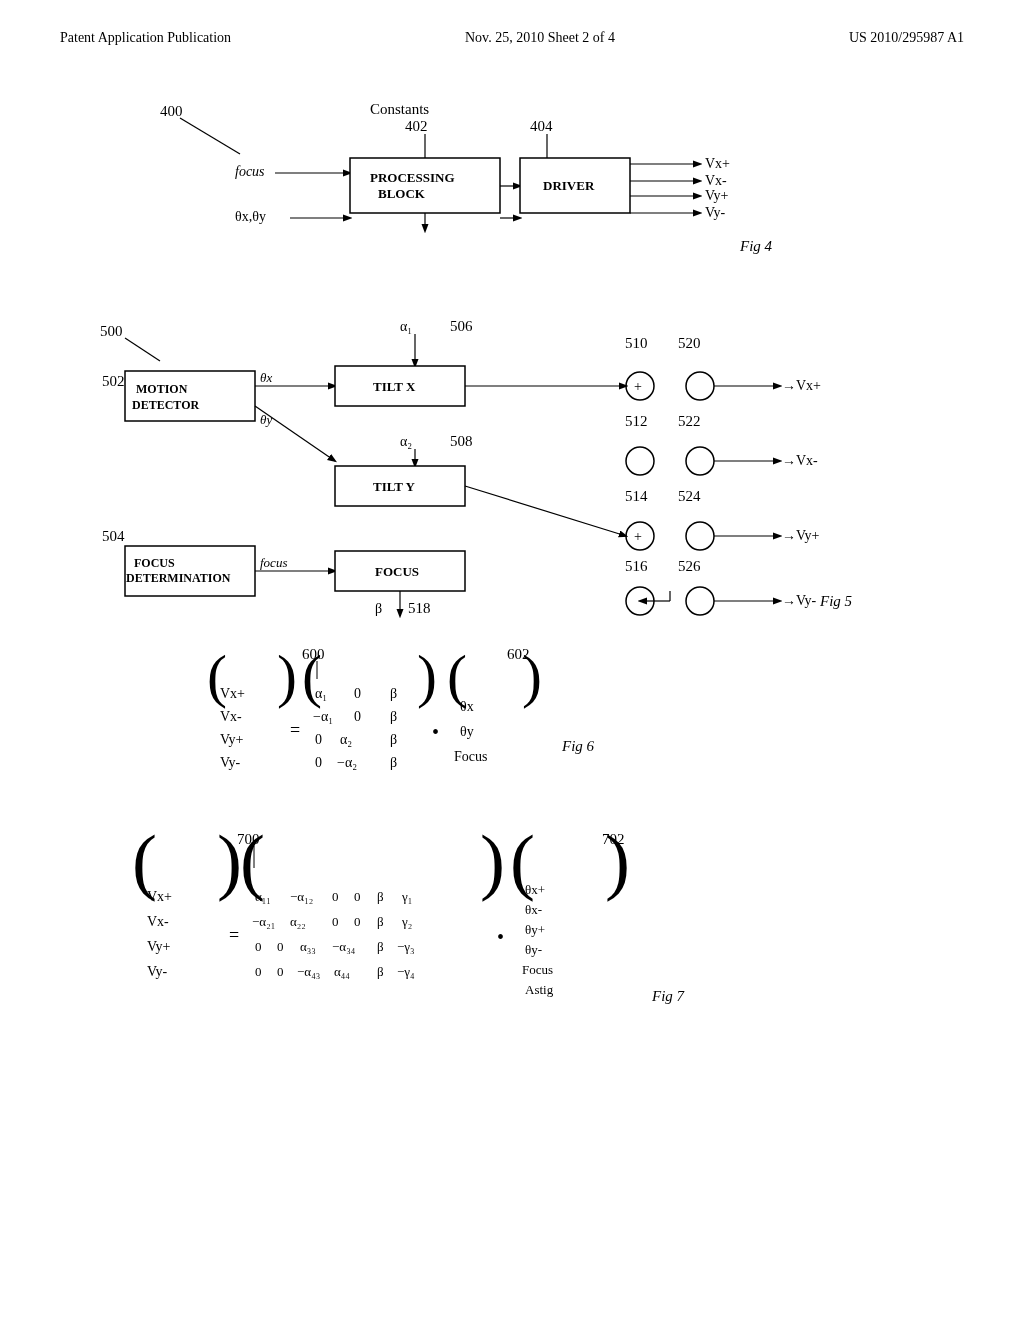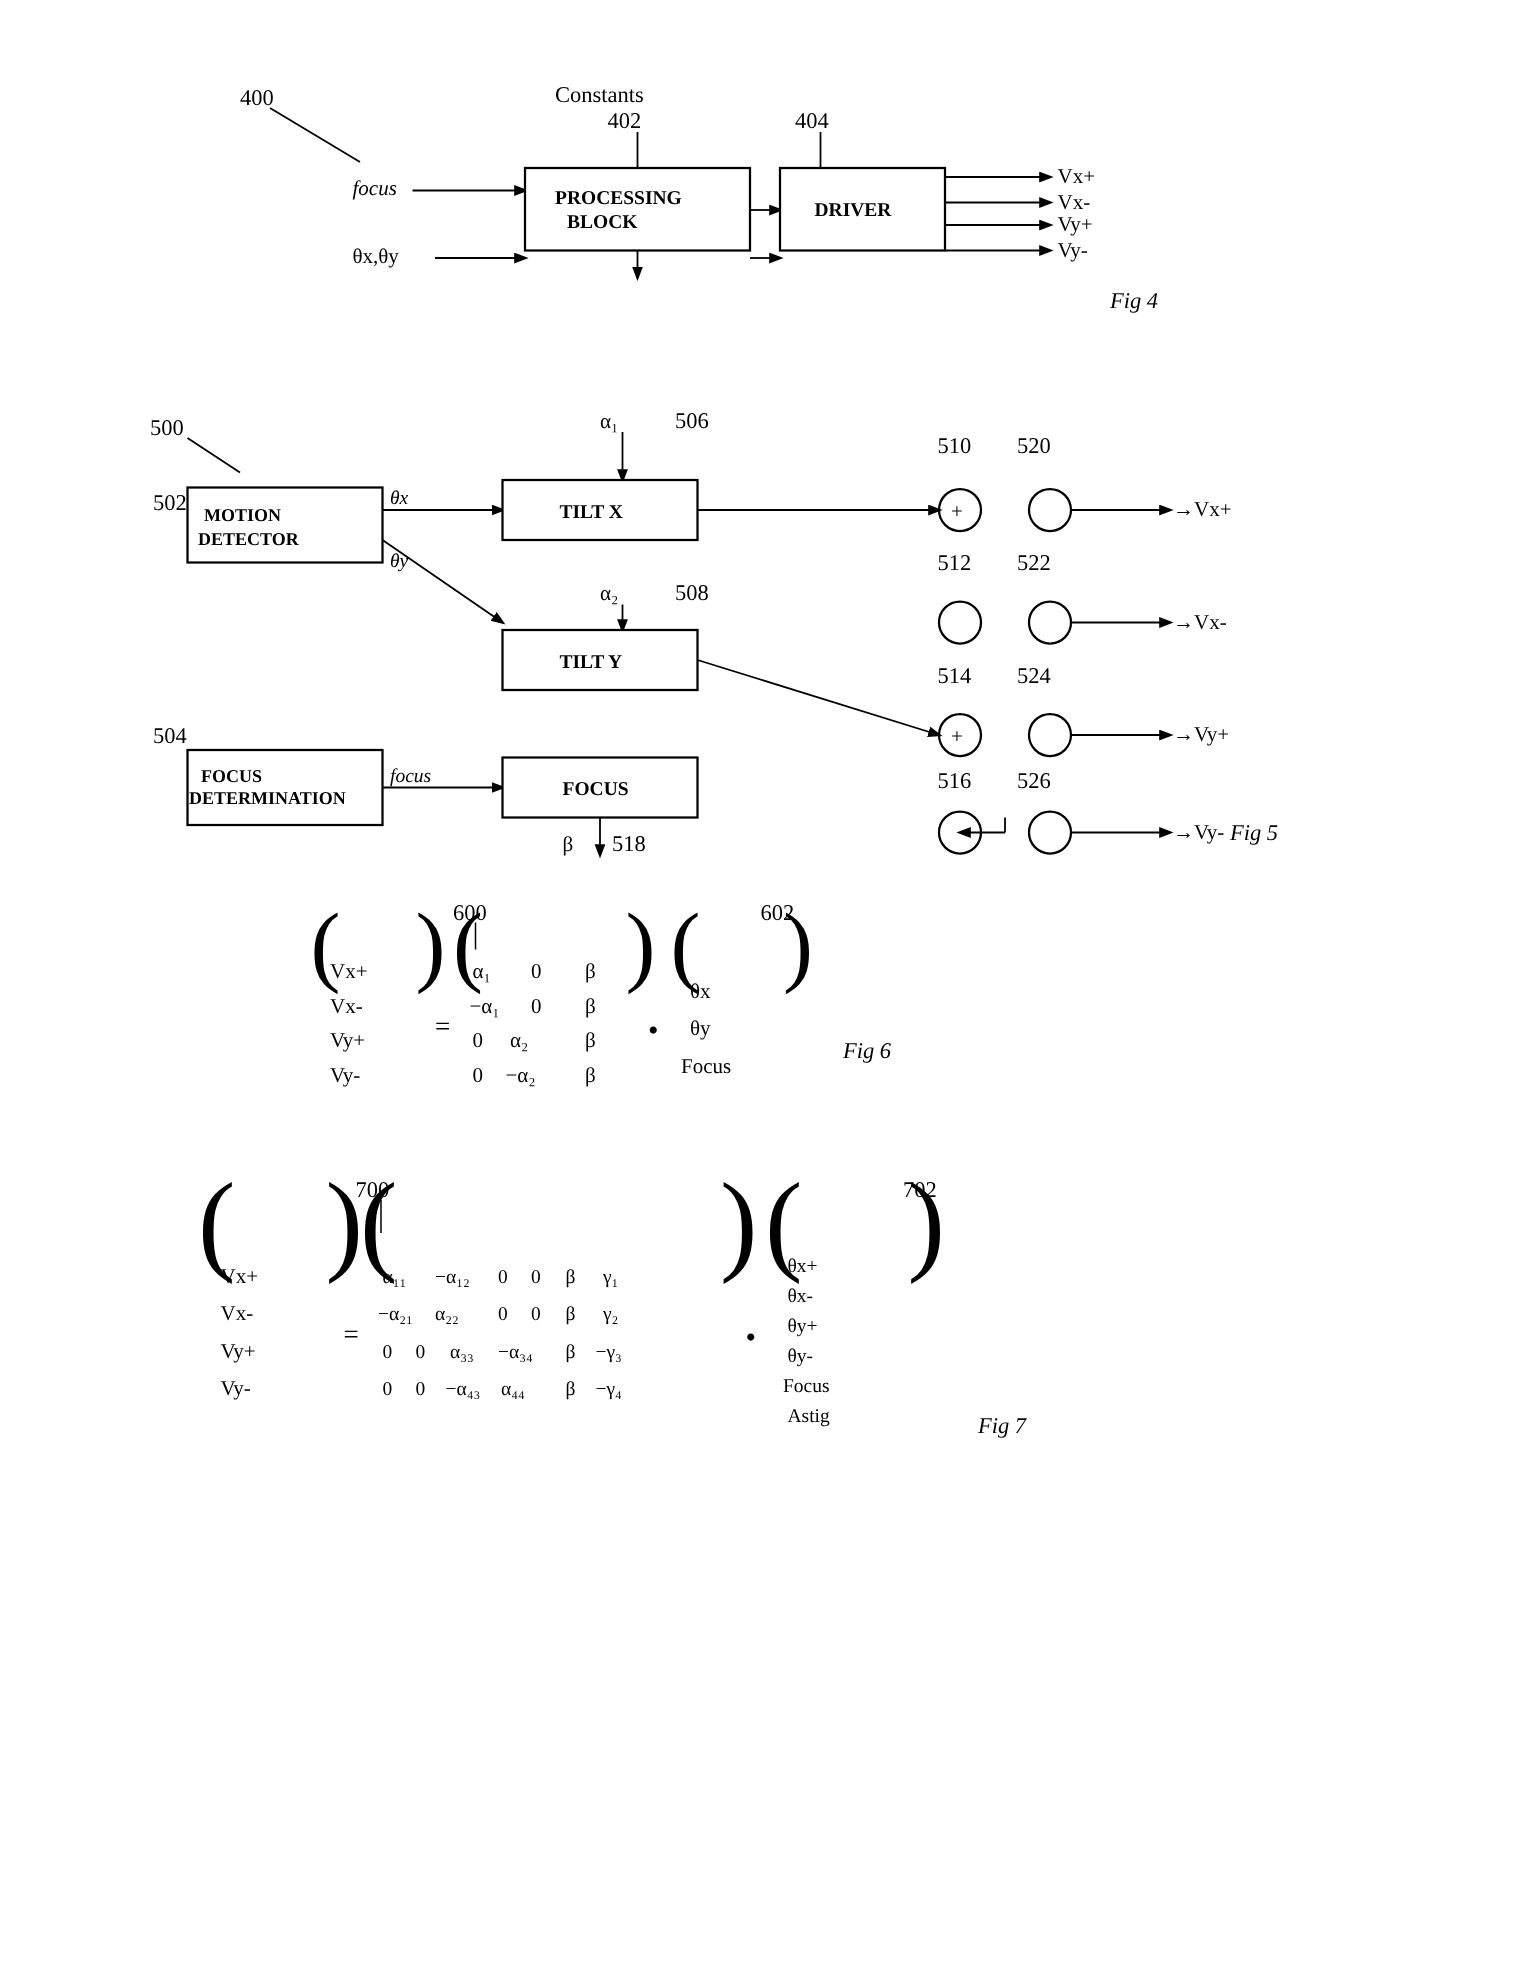--- a/index.html
+++ b/index.html
@@ -30,20 +30,25 @@
 
     svg {
       display: block;
     }
   </style>
 </head>
 <body>
 
 <div class="page">
 
+  <div class="header">
+    <span>Patent Application Publication</span>
+    <span>Nov. 25, 2010   Sheet 2 of 4</span>
+    <span>US 2010/295987 A1</span>
+  </div>
 
   <div style="margin-bottom: 20px;">
     <svg width="900" height="210">
 
       <text x="100" y="40" font-family="Times New Roman" font-size="15">400</text>
 
       <line x1="120" y1="42" x2="180" y2="78" stroke="black" stroke-width="1.2"></line>
 
       <text x="310" y="38" font-family="Times New Roman" font-size="15">Constants</text>
 

